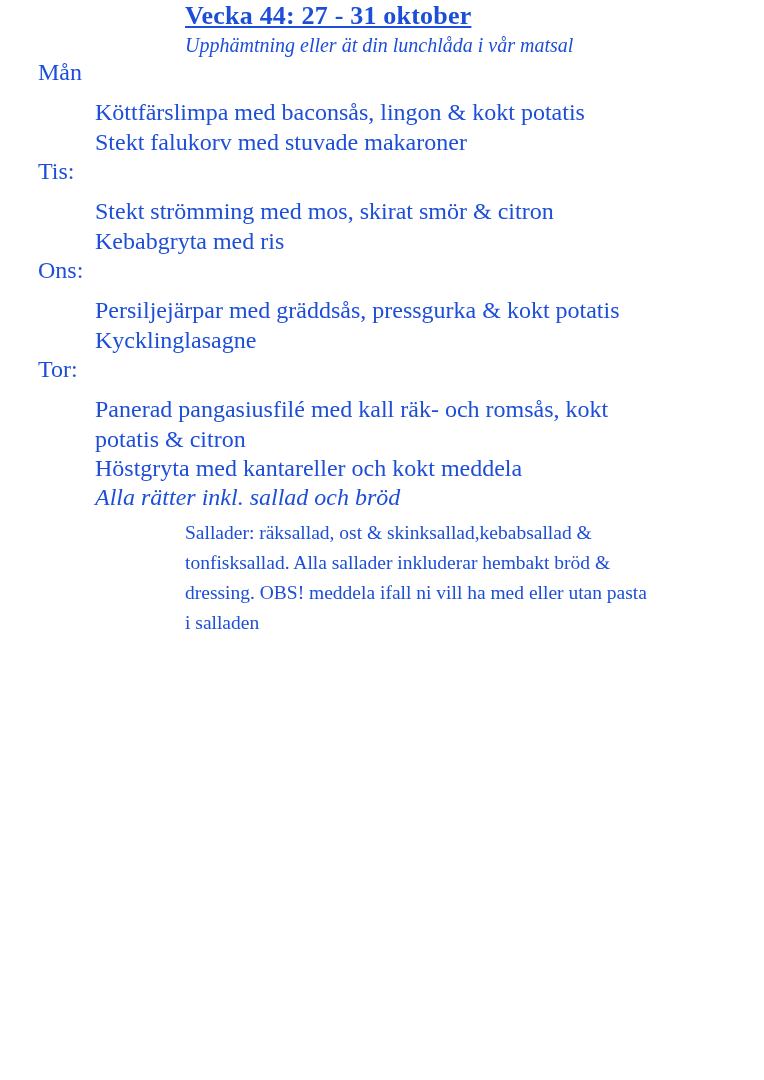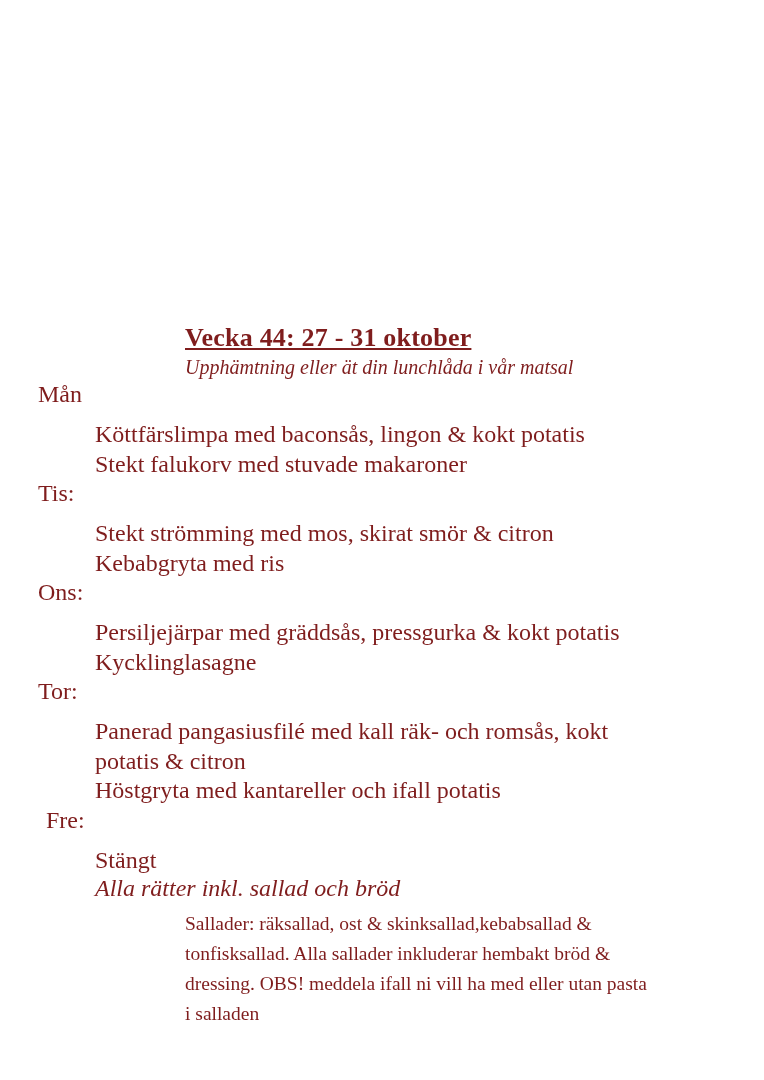--- a/index.html
+++ b/index.html
@@ -7,23 +7,22 @@
     padding: 0;
     background: #ffffff;
   }
   .page {
     position: relative;
     width: 668px;
     height: 1080px;
     background: #ffffff;
     overflow: hidden;
     font-family: "Liberation Serif", "DejaVu Serif", serif;
-    color: #7f1d1d;
+    color: #1d4ed8;
     box-sizing: border-box;
-    padding-top: 322px;
   }
   .title-block {
     padding-left: 185px;
   }
   .doc-title {
     font-size: 26px;
     font-weight: bold;
     line-height: 32px;
     text-decoration: underline;
     letter-spacing: 0.2px;
@@ -111,30 +110,24 @@
       <div class="dishes">
         <div class="dish">Persiljejärpar med gräddsås, pressgurka &amp; kokt potatis</div>
         <div class="dish">Kycklinglasagne</div>
       </div>
     </div>
 
     <div class="menu-row">
       <span class="day-label">Tor:</span>
       <div class="dishes">
         <div class="dish">Panerad pangasiusfilé med kall räk- och romsås, kokt potatis &amp; citron</div>
-        <div class="dish">Höstgryta med kantareller och ifall potatis</div>
+        <div class="dish">Höstgryta med kantareller och kokt meddela</div>
       </div>
     </div>
 
-    <div class="menu-row fre">
-      <span class="day-label">Fre:</span>
-      <div class="dishes">
-        <div class="dish">Stängt</div>
-      </div>
-    </div>
 
   </div>
 
   <div class="incl-note">Alla rätter inkl. sallad och bröd</div>
 
   <div class="salad-note">
     <span class="inner">Sallader: räksallad, ost &amp; skinksallad,kebabsallad &amp; tonfisksallad. Alla sallader inkluderar hembakt bröd &amp; dressing. OBS! meddela ifall ni vill ha med eller utan pasta i salladen</span>
   </div>
 
 </div>

